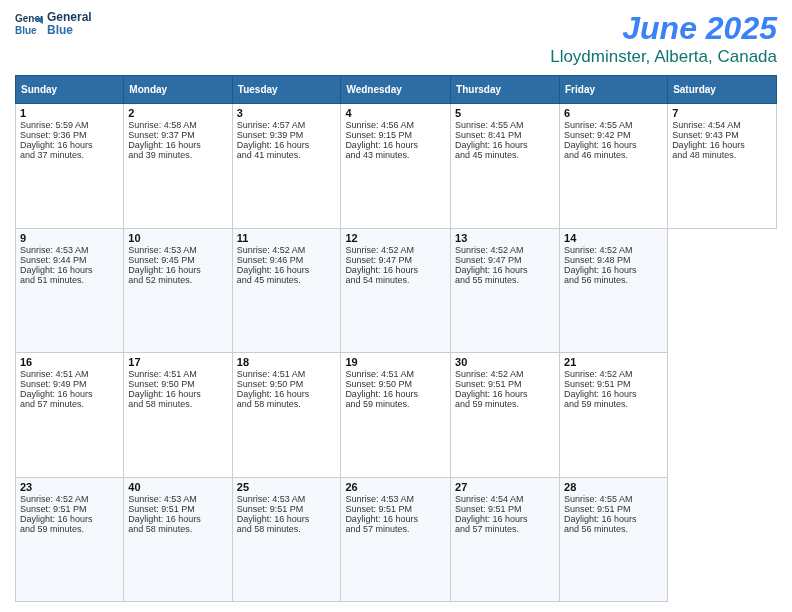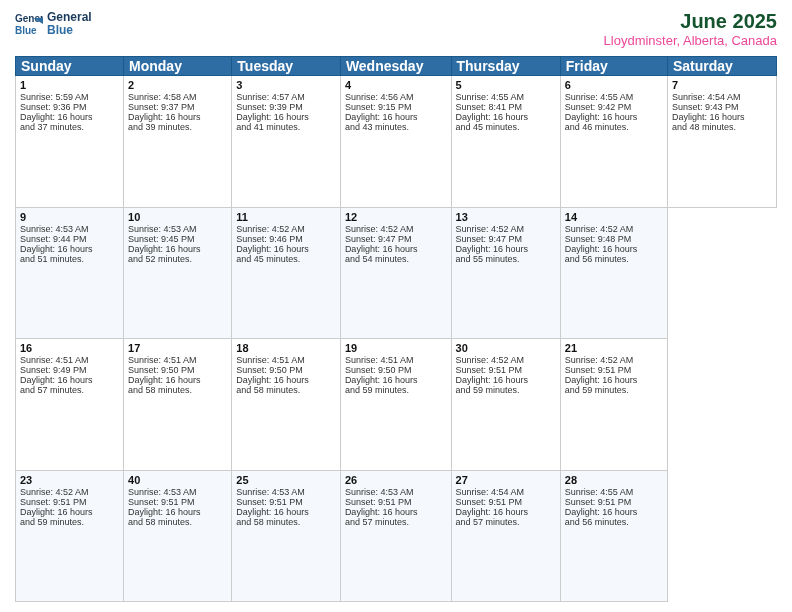--- a/index.html
+++ b/index.html
@@ -29,39 +29,40 @@
       gap: 4px;
     }
     .logo-icon {
       width: 28px;
       height: 28px;
     }
     .title-block {
       text-align: right;
     }
     .month-title {
-      font-size: 20px;
+      font-size: 32px;
       font-weight: bold;
-      color: #14532d;
+      color: #3b82f6;
+      font-style: italic;
     }
     .location-title {
-      font-size: 13px;
-      color: #ec4899;
+      font-size: 17px;
+      color: #0f766e;
     }
     .calendar-table {
       width: 100%;
       border-collapse: collapse;
       flex: 1;
     }
     .calendar-table th {
       background-color: #2e6da4;
       color: white;
-      font-size: 14px;
+      font-size: 10px;
       font-weight: bold;
-      padding: 1px 5px;
+      padding: 8px 5px;
       text-align: left;
       border: 1px solid #1a5a8a;
     }
     .calendar-table td {
       border: 1px solid #ccc;
       vertical-align: top;
       padding: 3px 4px;
       width: 113px;
       height: 82px;
       font-size: 9px;

